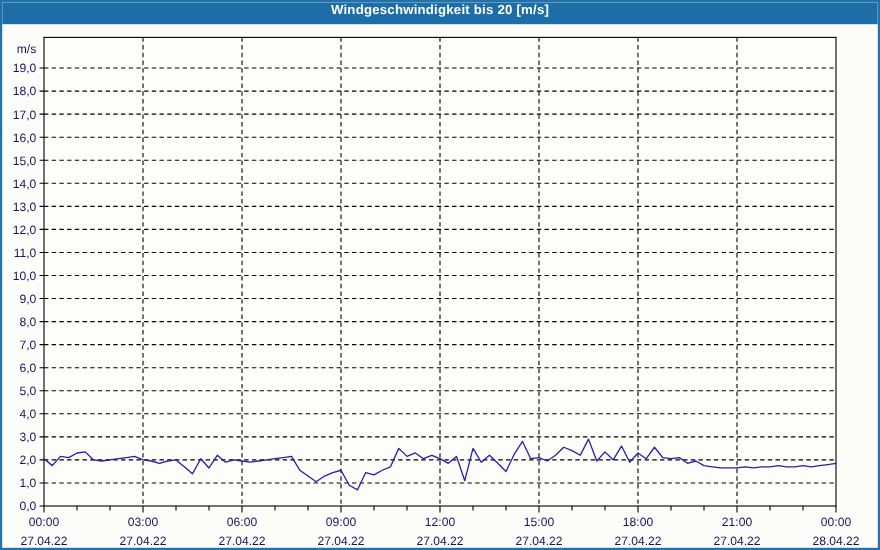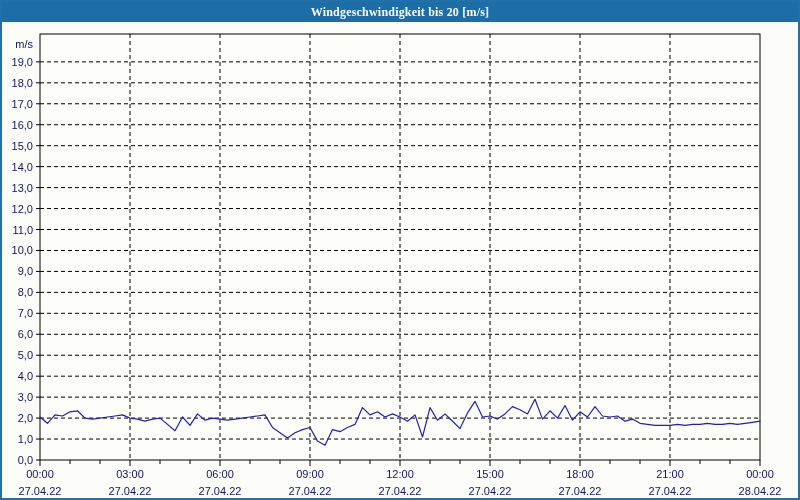--- a/index.html
+++ b/index.html
@@ -12,24 +12,23 @@
     font-family:"Liberation Sans", sans-serif;
     overflow:hidden;
   }
   .titlebar{
     height:20px;
     background:#1d6da6;
     color:#ffffff;
     font-size:12px;
     font-weight:bold;
     display:flex;
-    align-items:center;
+    align-items:flex-start;
     justify-content:center;
     letter-spacing:0.2px;
-    font-family:Liberation Serif, serif;
   }
   svg{display:block;}
   .axis-text{
     font-family:"Liberation Sans", sans-serif;
     font-size:11px;
     fill:#14145f;
   }
 </style>
 </head>
 <body>

